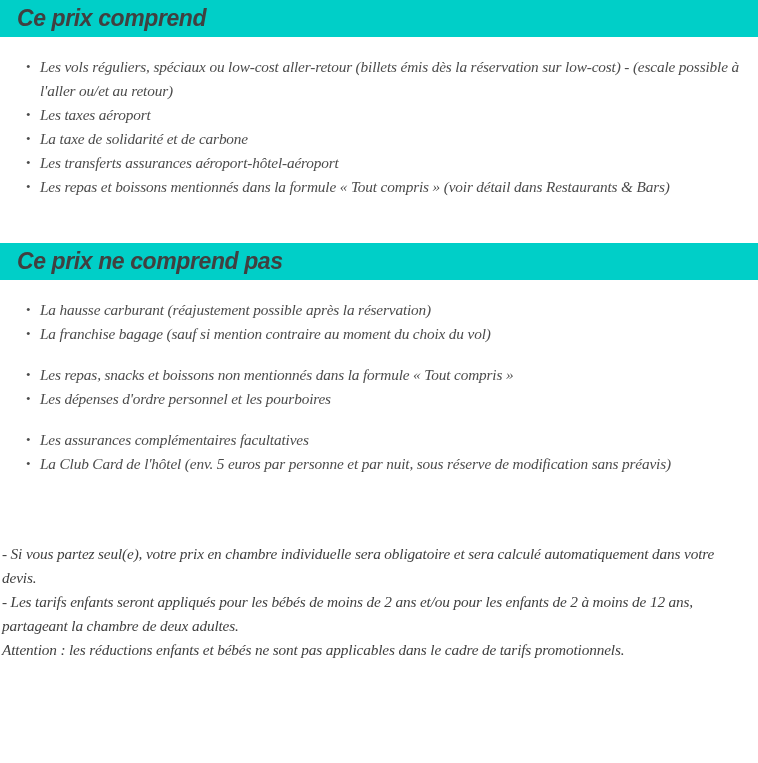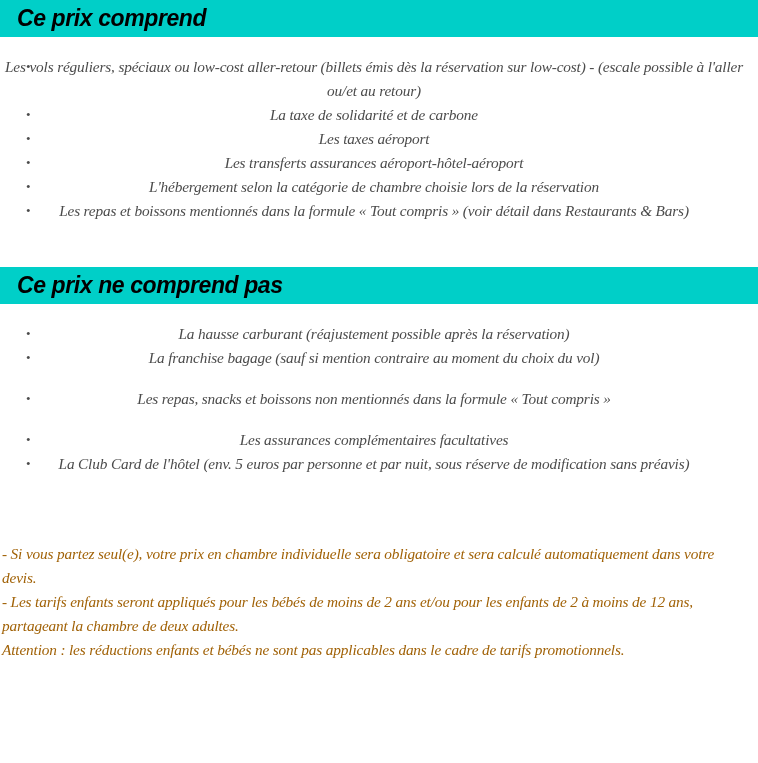--- a/index.html
+++ b/index.html
@@ -16,21 +16,21 @@
   .page {
     position: relative;
     width: 758px;
     height: 763px;
     background: #ffffff;
   }
 
   
   .section-header {
     background: #00CFC8;
-    color: #000000;
+    color: #404040;
     font-family: "Liberation Sans", sans-serif;
     font-style: italic;
     font-weight: bold;
     font-size: 23px;
     line-height: 37px;
     height: 37px;
     padding: 0 0 0 17px;
     letter-spacing: -0.4px;
     white-space: nowrap;
     overflow: hidden;
@@ -43,23 +43,23 @@
     margin: 0;
     padding: 0;
   }
   .bullet-item {
     position: relative;
     font-family: "Liberation Serif", serif;
     font-style: italic;
     font-size: 15.3px;
     line-height: 24px;
     color: #4b4b4b;
+    padding-left: 40px;
     padding-right: 10px;
     letter-spacing: -0.15px;
-    text-align: center;
   }
   .bullet-item::before {
     content: "\2022";
     position: absolute;
     left: 26px;
     top: 0;
     font-size: 13px;
     line-height: 24px;
     font-style: normal;
     color: #4b4b4b;
@@ -67,21 +67,21 @@
   .bullet-item.spacer-before {
     margin-top: 17px;
   }
 
   
   .note-block {
     font-family: "Liberation Serif", serif;
     font-style: italic;
     font-size: 15.3px;
     line-height: 24px;
-    color: #a16207;
+    color: #404040;
     letter-spacing: -0.15px;
     padding: 0 10px 0 2px;
   }
   .note-line {
     margin: 0;
   }
 
   
   .section-body-includes { padding-top: 18px; }
   .section-body-excludes { padding-top: 18px; }
@@ -93,37 +93,37 @@
 </head>
 <body>
 
 <div class="page">
 
   <div class="section-header">Ce prix comprend</div>
 
   <div class="section-body-includes">
     <ul class="bullet-list">
       <li class="bullet-item">Les vols réguliers, spéciaux ou low-cost aller-retour (billets émis dès la réservation sur low-cost) - (escale possible à l'aller ou/et au retour)</li>
+      <li class="bullet-item">Les taxes aéroport</li>
       <li class="bullet-item">La taxe de solidarité et de carbone</li>
-      <li class="bullet-item">Les taxes aéroport</li>
       <li class="bullet-item">Les transferts assurances aéroport-hôtel-aéroport</li>
-      <li class="bullet-item">L'hébergement selon la catégorie de chambre choisie lors de la réservation</li>
       <li class="bullet-item">Les repas et boissons mentionnés dans la formule « Tout compris » (voir détail dans Restaurants &amp; Bars)</li>
     </ul>
   </div>
 
   <div class="gap-after-includes"></div>
 
   <div class="section-header">Ce prix ne comprend pas</div>
 
   <div class="section-body-excludes">
     <ul class="bullet-list">
       <li class="bullet-item">La hausse carburant (réajustement possible après la réservation)</li>
       <li class="bullet-item">La franchise bagage (sauf si mention contraire au moment du choix du vol)</li>
       <li class="bullet-item spacer-before">Les repas, snacks et boissons non mentionnés dans la formule « Tout compris »</li>
+      <li class="bullet-item">Les dépenses d'ordre personnel et les pourboires</li>
       <li class="bullet-item spacer-before">Les assurances complémentaires facultatives</li>
       <li class="bullet-item">La Club Card de l'hôtel (env. 5 euros par personne et par nuit, sous réserve de modification sans préavis)</li>
     </ul>
   </div>
 
   <div class="gap-after-excludes"></div>
 
 
   <div class="section-body-note note-block">
     <p class="note-line">- Si vous partez seul(e), votre prix en chambre individuelle sera obligatoire et sera calculé automatiquement dans votre devis.</p>

